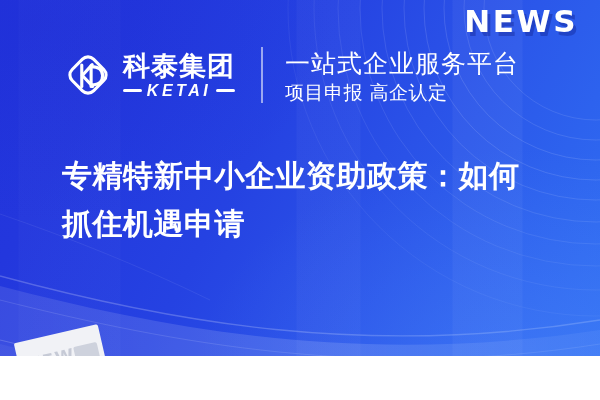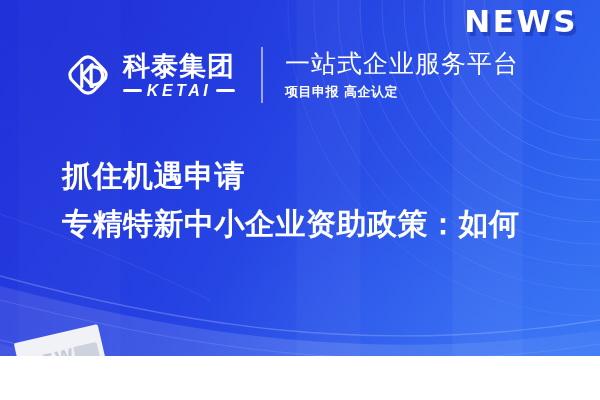--- a/index.html
+++ b/index.html
@@ -138,24 +138,24 @@
   .tagline-main {
     font-size: 25px;
     line-height: 31px;
     color: #ffffff;
     font-weight: 400;
     letter-spacing: 1px;
     white-space: nowrap;
     font-family: "DejaVu Sans", "Liberation Sans", sans-serif;
   }
   .tagline-sub {
-    font-size: 13px;
+    font-size: 19px;
     line-height: 22px;
     color: #ffffff;
-    font-weight: 700;
+    font-weight: 400;
     letter-spacing: .5px;
     white-space: nowrap;
     margin-top: 2px;
     font-family: "DejaVu Sans", "Liberation Sans", sans-serif;
   }
 
   
   .news-word {
     position: absolute;
     right: 22px;
@@ -295,22 +295,22 @@
 
     <div class="divider"></div>
 
     <div class="tagline">
       <div class="tagline-main">一站式企业服务平台</div>
       <div class="tagline-sub">项目申报 高企认定</div>
     </div>
   </div>
 
   <div class="headline">
+    <span class="headline-line">专精特新中小企业资助政策：如何</span>
     <span class="headline-line">抓住机遇申请</span>
-    <span class="headline-line">专精特新中小企业资助政策：如何</span>
   </div>
 
   <svg class="newspaper" viewBox="0 0 120 110" xmlns="http://www.w3.org/2000/svg">
     <g transform="rotate(-13 60 58)">
       <rect x="14" y="16" width="86" height="96" rx="2" fill="#f1f2f6"></rect>
       <text x="23" y="46" font-family="DejaVu Sans, Liberation Sans, sans-serif" font-size="17" font-weight="700" fill="#c6cad6" letter-spacing="1">NEWS</text>
       <rect x="71" y="33" width="24" height="26" rx="2" fill="#ced2dd"></rect>
       <rect x="21" y="58" width="44" height="5" rx="2.5" fill="#d7dae4"></rect>
       <rect x="21" y="70" width="74" height="5" rx="2.5" fill="#d7dae4"></rect>
       <rect x="21" y="82" width="74" height="5" rx="2.5" fill="#d7dae4"></rect>

